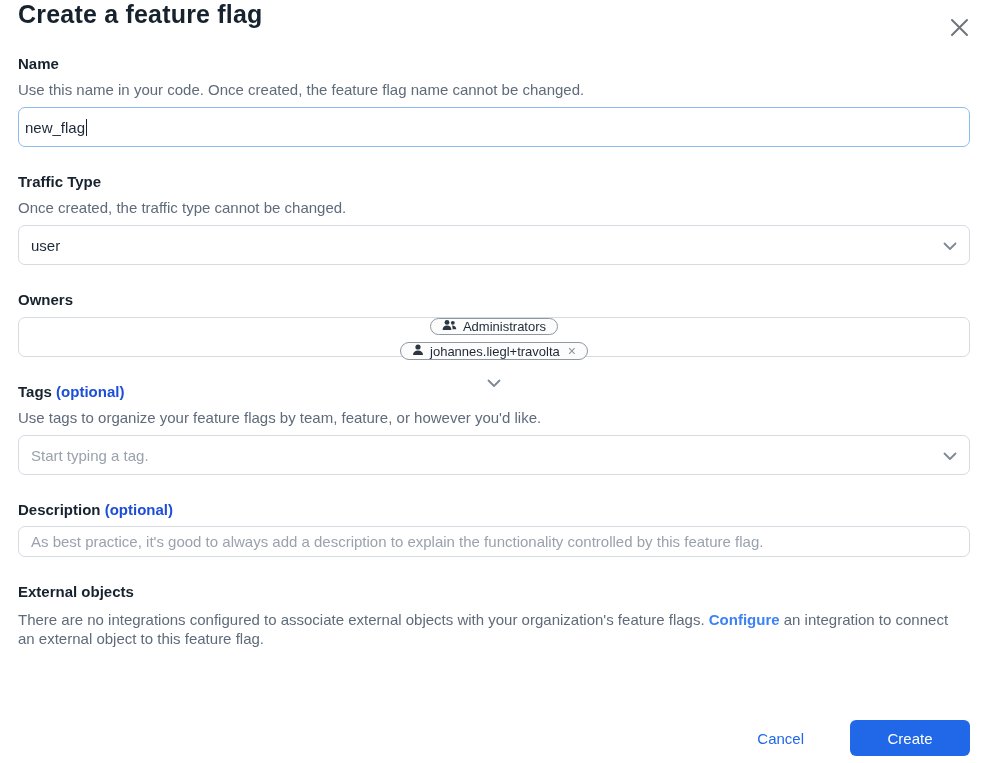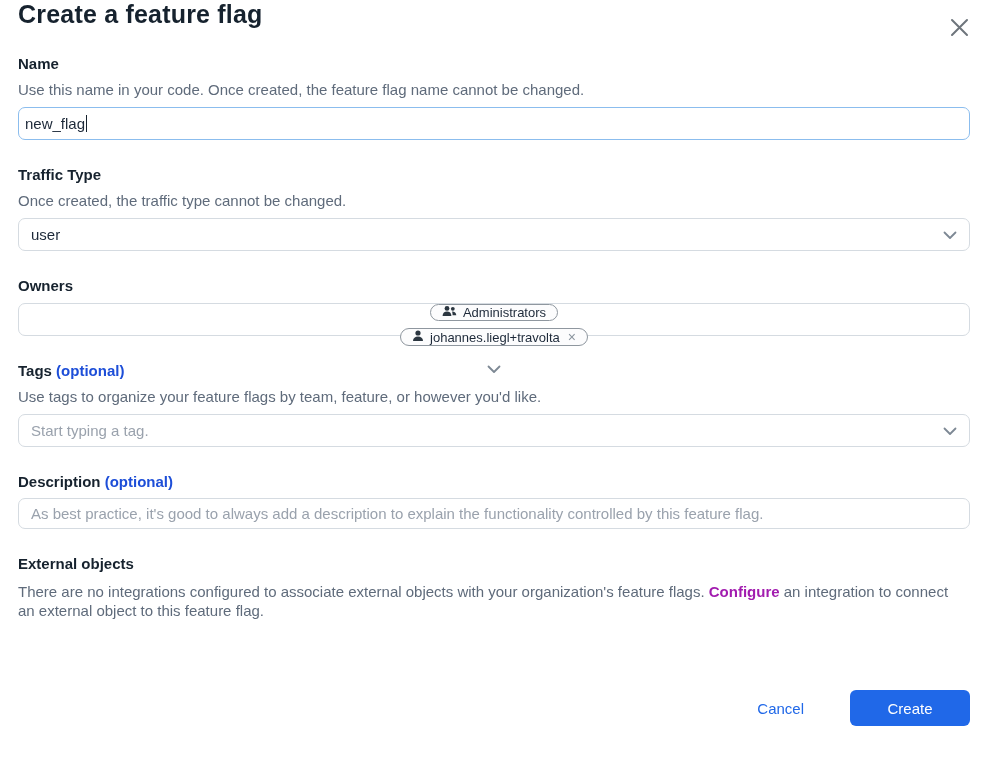--- a/index.html
+++ b/index.html
@@ -28,21 +28,21 @@
   .field-label {
     font-size: 15px; font-weight: 700; color: #16222e; line-height: 18px;
   }
   .optional { font-weight: 700; color: #1d4ed8; text-align: center; }
   .help-text {
     margin-top: 7px; font-size: 15px; color: #5f6b7b; line-height: 19px;
   }
 
   .field {
     margin-top: 8px;
-    height: 33px; width: 952px;
+    height: 40px; width: 952px;
     border: 1px solid #d5dbe1; border-radius: 7px;
     background: #ffffff;
     display: flex; align-items: center;
     padding: 0 12px;
     font-size: 15px; color: #1d2939;
   }
   .field.focused { border-color: #8bbdee; padding: 0 6px; }
   .caret {
     display: inline-block; width: 1px; height: 17px;
     background: #16222e; margin-left: 1px;
@@ -63,24 +63,24 @@
     border: 1px solid #8f979f; border-radius: 12px;
     background: #fcfcfd; font-size: 13px; color: #1d2939;
     white-space: nowrap;
   }
   .chip .remove-x { color: #8a949e; font-size: 14px; margin-left: 2px; cursor: pointer; }
 
   .ext-text {
     margin-top: 9px; font-size: 15px; color: #5f6b7b; line-height: 19px;
     width: 950px;
   }
-  .link { color: #a21caf; font-weight: 700; text-decoration: none; cursor: pointer; }
+  .link { color: #3b82f6; font-weight: 700; text-decoration: none; cursor: pointer; }
 
   .footer {
-    position: absolute; right: 18px; top: 690px;
+    position: absolute; right: 18px; top: 720px;
     display: flex; align-items: center;
   }
   .cancel-btn {
     background: none; border: none; cursor: pointer;
     font-family: inherit; font-size: 15px; color: #2068e8;
     margin-right: 46px;
   }
   .create-btn {
     width: 120px; height: 36px;
     background: #2068e8; color: #ffffff;

